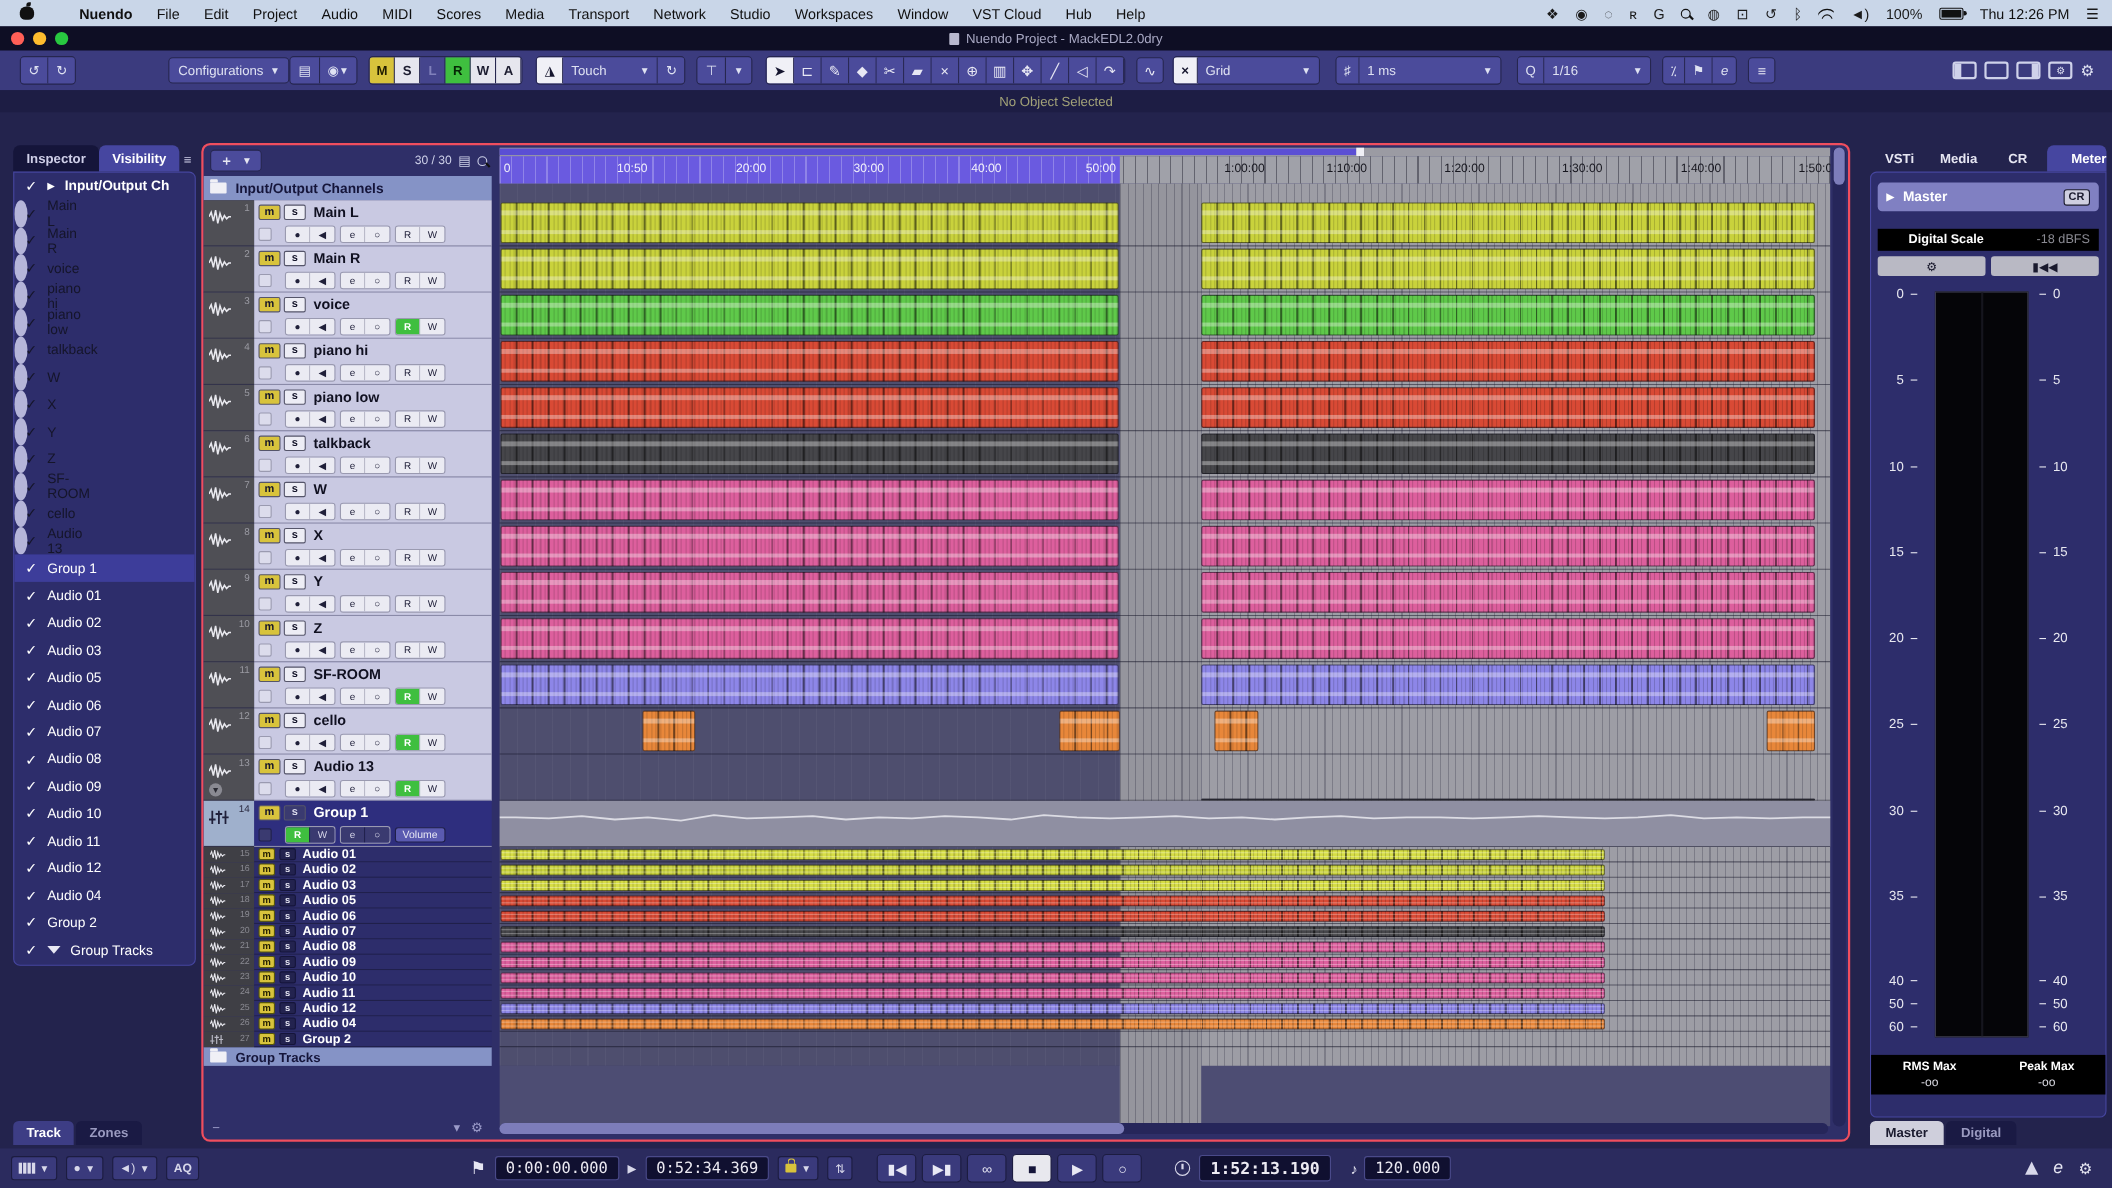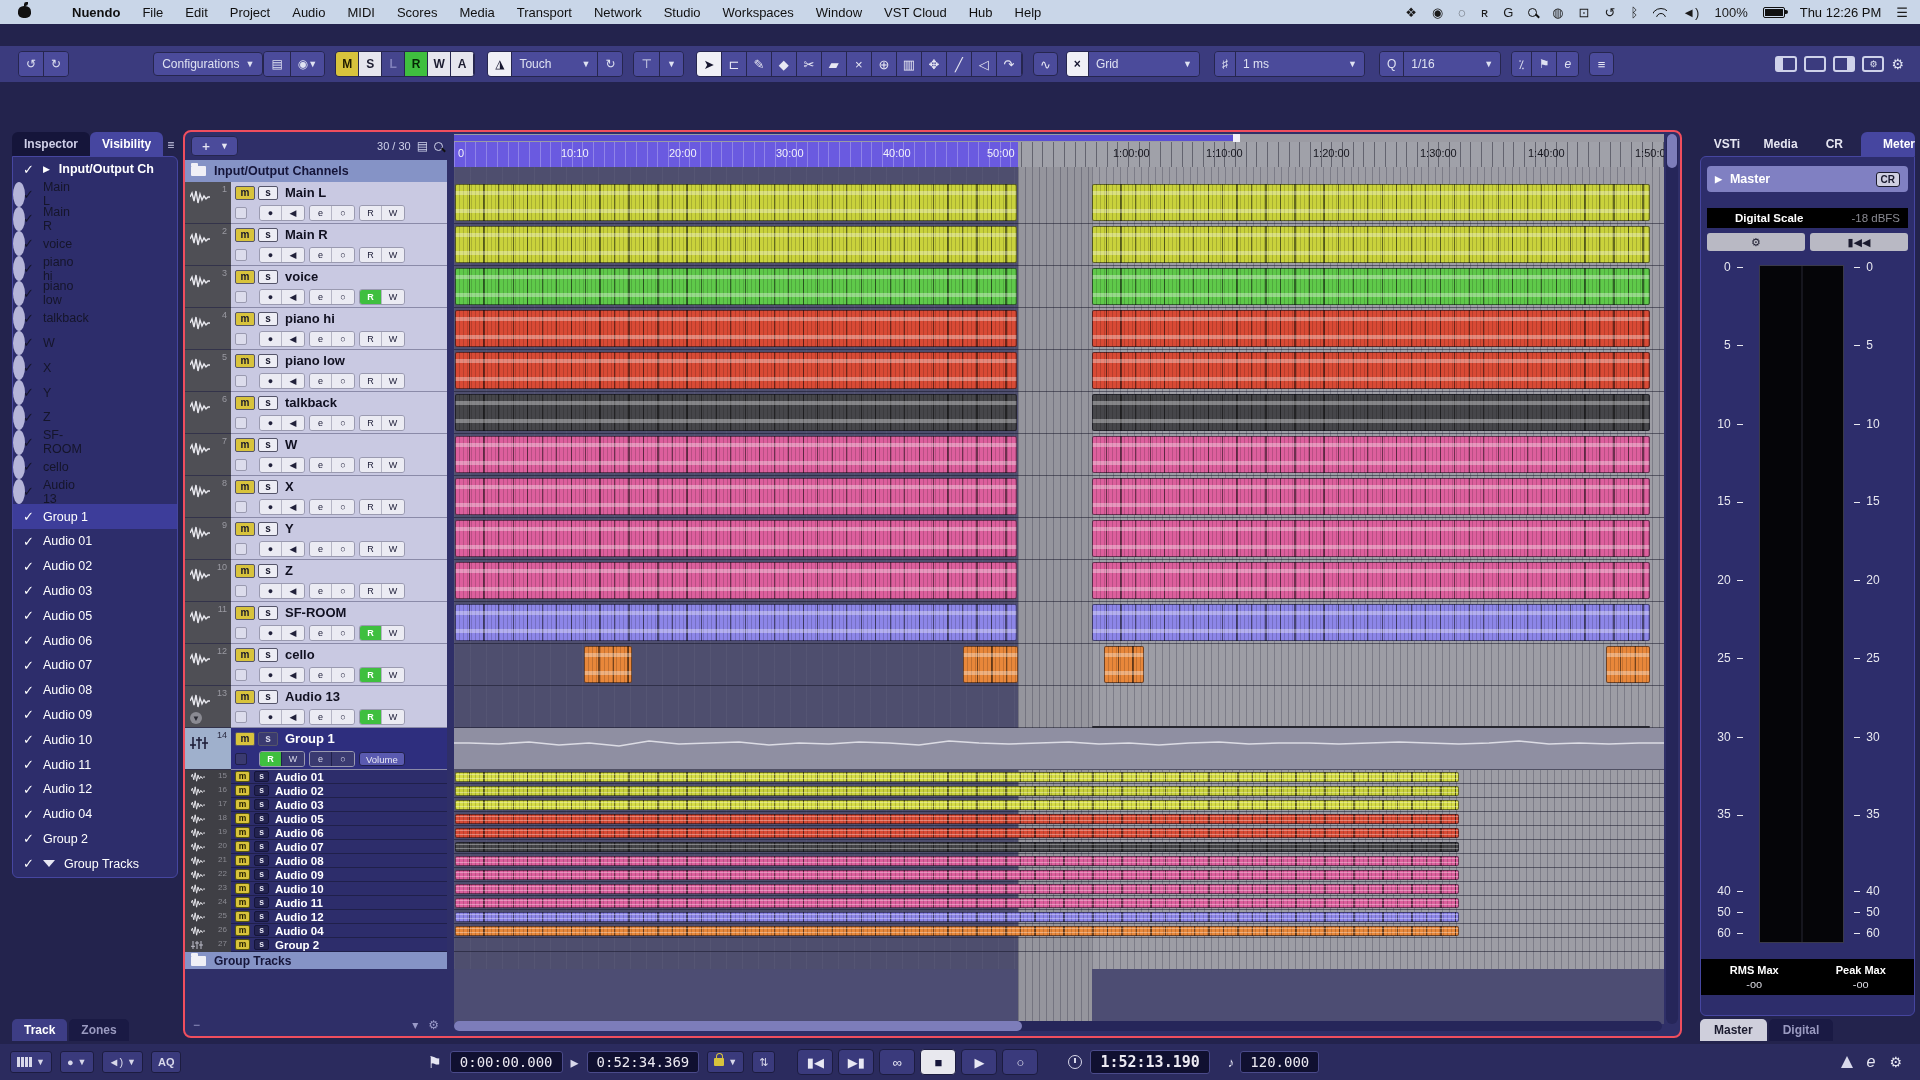--- a/index.html
+++ b/index.html
@@ -242,20 +242,29 @@
           <span class="wifi"></span>
           <span class="sicon">◄)</span>
         </span>
       <span class="sicon">100%</span>
       <span class="batt"></span>
       <span class="clock">Thu 12:26 PM</span>
       <span class="sicon">☰</span>
     </span>
   </div>
 
+  <div class="titlebar">
+    <span class="lights">
+      <span class="light" style="background:#ff5f57"></span>
+      <span class="light" style="background:#febc2e"></span>
+      <span class="light" style="background:#28c840"></span>
+    </span>
+    <span class="doc-ico"></span>
+    <span>Nuendo Project - MackEDL2.0dry</span>
+  </div>
 
   <div class="toolbar">
     <span class="tgroup" style="margin-left:8px;">
       <span class="seg">↺</span>
       <span class="seg">↻</span>
     </span>
     <span class="tbtn" style="margin-left:84px;">
       <span>Configurations</span>
         <span class="caret">▼</span>
     </span>
@@ -332,20 +341,23 @@
     <span class="toolbtn" style="border:1px solid #26264f;border-radius:4px;margin-left:10px;">≡</span>
     <span style="margin-left:auto;display:inline-flex;gap:7px;align-items:center;margin-right:6px;">
       <span class="wl fl"></span>
       <span class="wl"></span>
       <span class="wl fr"></span>
       <span class="wl" style="display:inline-flex;align-items:center;justify-content:center;font-size:9px;">⚙</span>
       <span style="font-size:14px;">⚙</span>
     </span>
   </div>
 
+  <div class="infobar">
+    <span>No Object Selected</span>
+  </div>
 
   <div class="vis-tabs">
     <span class="vtab">Inspector</span>
     <span class="vtab active">Visibility</span>
     <span class="vmenu">≡</span>
   </div>
   <div class="vis-list" id="vis-list">
       <div class="vrow">
         <span class="chk">✓</span>
         <span class="disc">▶</span>
@@ -1093,21 +1105,21 @@
       </div>
 
     <div id="arrange">
       <div class="ovstrip">
           <span class="proj"></span>
           <span class="hdl"></span>
         </div>
       <div class="ruler" id="ruler">
           <div class="purple"></div>
           <span class="rlabel onpurple" style="left: 4px;">0</span>
-          <span class="rlabel onpurple" style="left: 107px;">10:10</span>
+          <span class="rlabel onpurple" style="left: 107px;">10:50</span>
           <span class="rlabel onpurple" style="left: 215px;">20:00</span>
           <span class="rlabel onpurple" style="left: 322px;">30:00</span>
           <span class="rlabel onpurple" style="left: 429px;">40:00</span>
           <span class="rlabel onpurple" style="left: 533px;">50:00</span>
           <span class="rlabel" style="left: 659px;">1:00:00</span>
           <span class="rlabel" style="left: 752px;">1:10:00</span>
           <span class="rlabel" style="left: 859px;">1:20:00</span>
           <span class="rlabel" style="left: 966px;">1:30:00</span>
           <span class="rlabel" style="left: 1074px;">1:40:00</span>
           <span class="rlabel" style="left: 1181px;">1:50:0</span>

